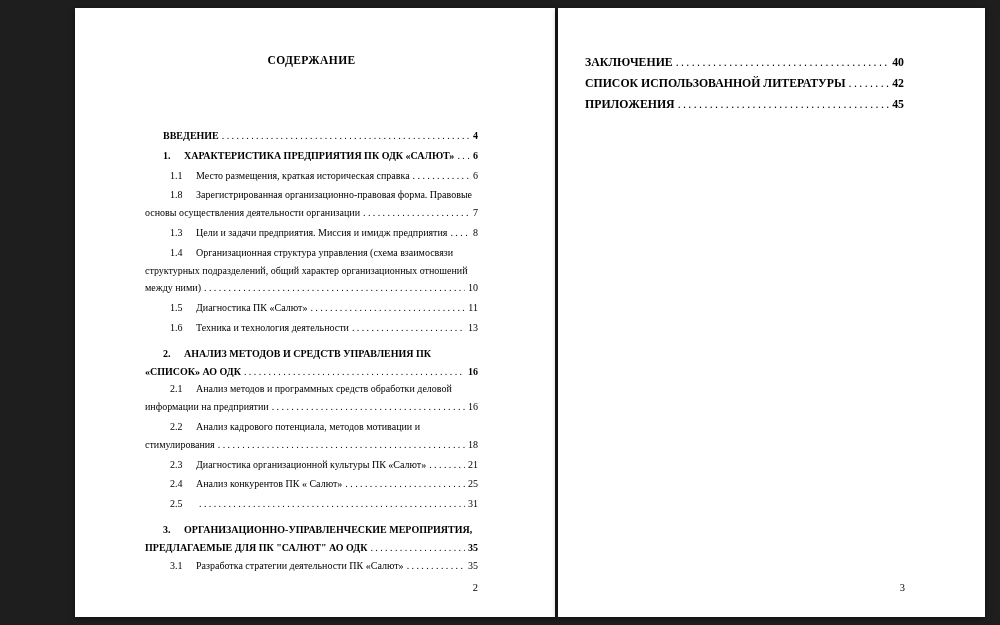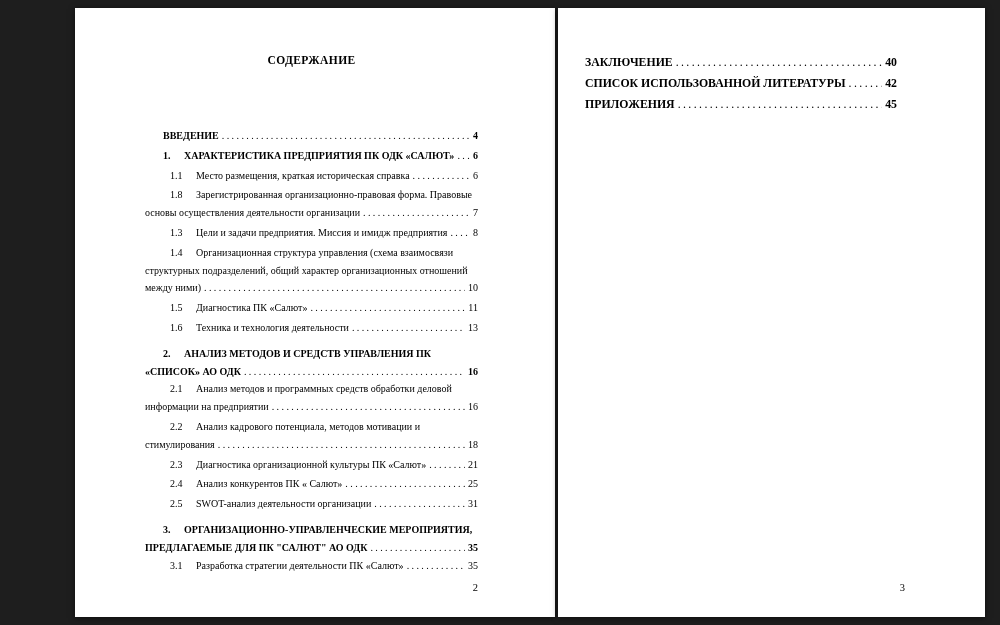--- a/index.html
+++ b/index.html
@@ -20,21 +20,21 @@
 
   .toc-title {
     position:absolute; top:46px; left:70px; right:77px;
     text-align:center; font-weight:bold; font-size:11.5px; letter-spacing:0.4px;
   }
   .toc-list {
     position:absolute; top:117px; left:70px; right:77px;
     font-size:10px;
   }
   .toc-list-right {
-    position:absolute; top:44px; left:27px; right:88px;
+    position:absolute; top:44px; left:27px; right:81px;
     font-size:11.8px;
   }
 
   .tl { display:flex; align-items:baseline; line-height:17.8px; }
   .tl-r { display:flex; align-items:baseline; line-height:21px; font-weight:bold; }
   .fst { margin-top:2px; }
   .g6 { margin-top:8px; }
   .g3 { }
   .m { padding-left:18px; }
   .s { padding-left:25px; }
@@ -176,21 +176,20 @@
 
       <div class="tl fst s">
         <span class="num n2">2.4</span>
         <span class="t">Анализ конкурентов ПК « Салют»</span>
         <span class="dots"></span>
         <span class="pg">25</span>
       </div>
 
       <div class="tl fst s">
         <span class="num n2">2.5</span>
-        <span class="t">SWOT-анализ деятельности организации</span>
         <span class="dots"></span>
         <span class="pg">31</span>
       </div>
 
       <div class="tl g6 m b">
         <span class="num n1">3.</span>
         <span class="t">ОРГАНИЗАЦИОННО-УПРАВЛЕНЧЕСКИЕ МЕРОПРИЯТИЯ,</span>
       </div>
 
       <div class="tl b">

